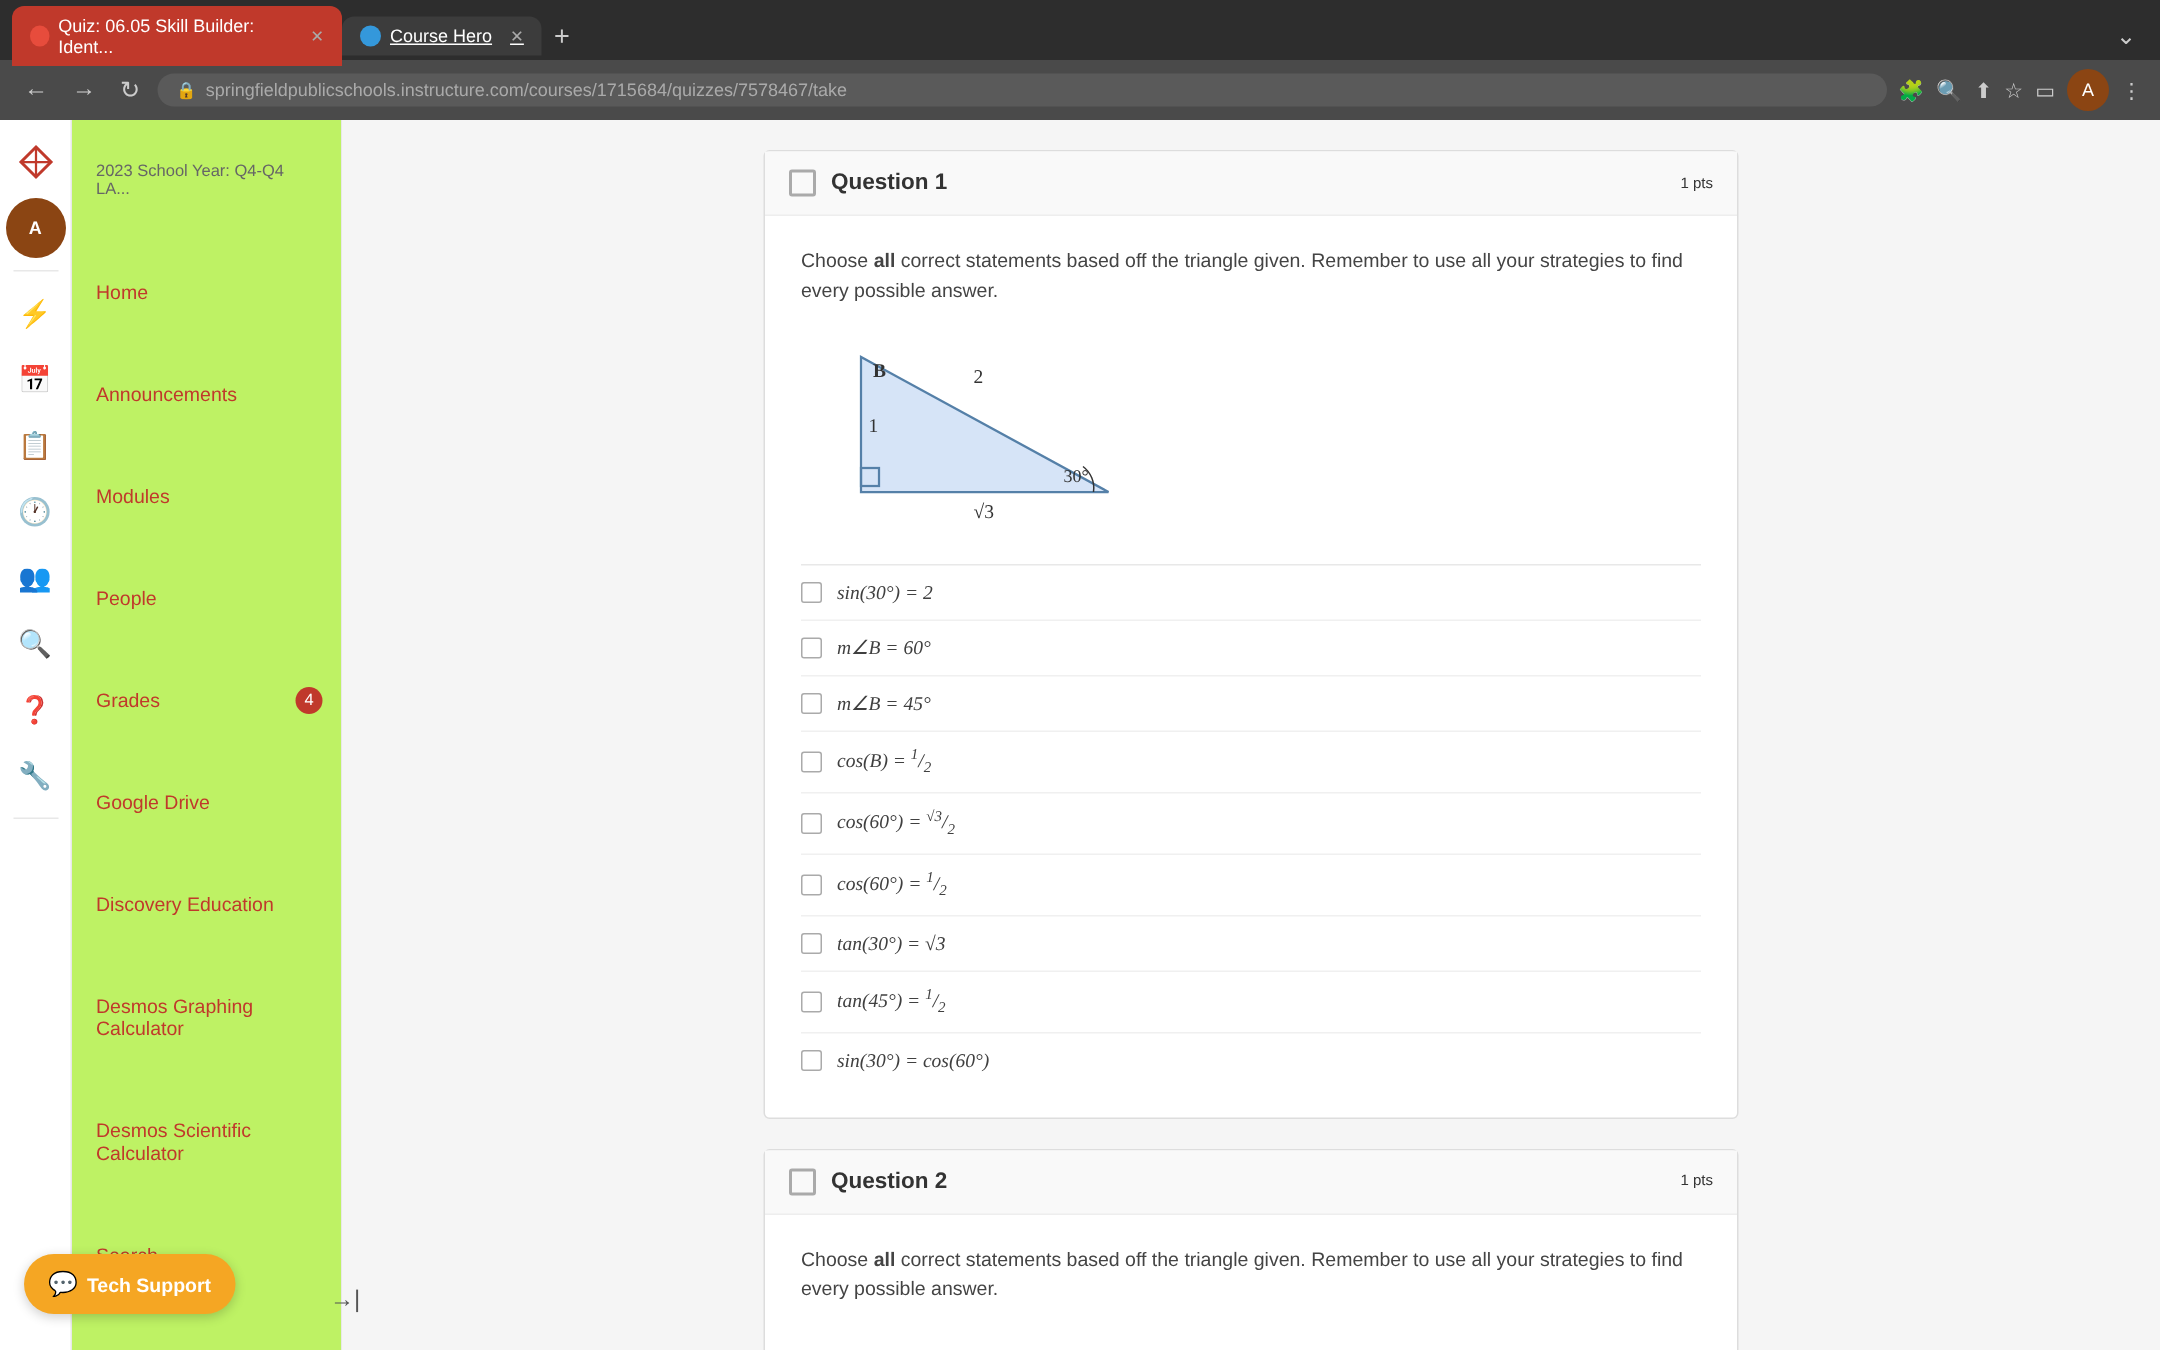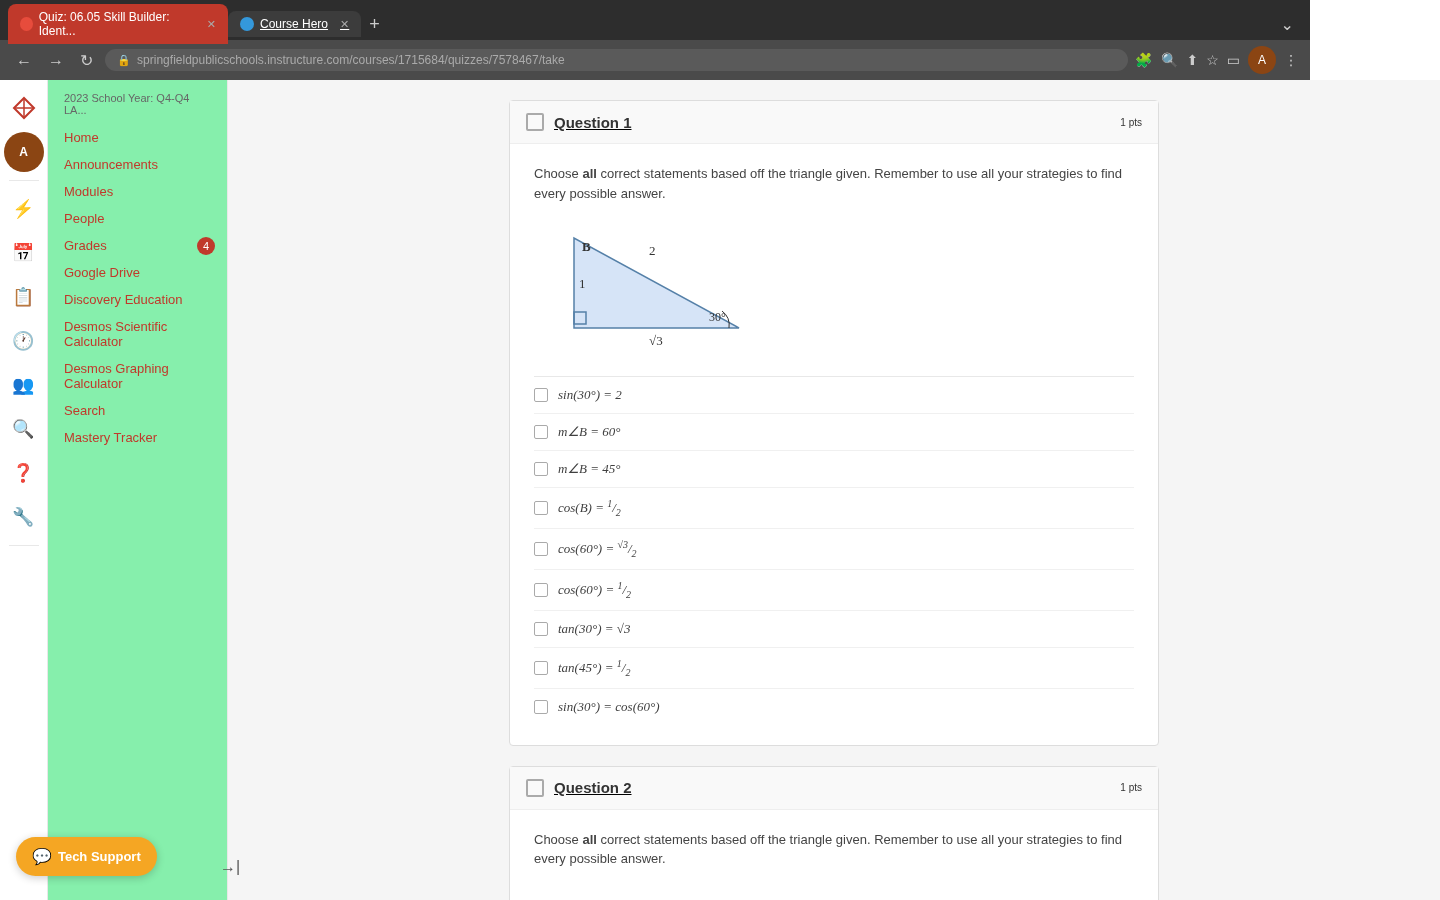--- a/index.html
+++ b/index.html
@@ -1,19 +1,19 @@
 <!DOCTYPE html>
 <html><head>
   <meta charset="utf-8">
   <style>
     * { margin: 0; padding: 0; box-sizing: border-box; }
     body { font-family: -apple-system, BlinkMacSystemFont, 'Segoe UI', sans-serif; font-size: 14px; background: #fff; }
 
     
-    .browser-chrome { background: #0ea5e9; width: 1310px; }
+    .browser-chrome { background: #0ea5e9; width: 1440px; }
     .tab-bar { display: flex; align-items: center; background: #2d2d2d; padding: 8px 8px 0; gap: 0; height: 40px; }
     .tab { display: flex; align-items: center; padding: 6px 12px; border-radius: 8px 8px 0 0; font-size: 12px; color: #ccc; background: #3c3c3c; max-width: 220px; gap: 6px; cursor: pointer; }
     .tab.active { background: #c0392b; color: #fff; }
     .tab.active2 { background: #3c3c3c; color: #fff; text-decoration: underline; }
     .tab-icon { width: 14px; height: 14px; border-radius: 50%; display: inline-block; }
     .tab-icon.canvas { background: #e74c3c; }
     .tab-icon.course { background: #3498db; }
     .tab-close { margin-left: 6px; color: #aaa; font-size: 11px; cursor: pointer; }
     .tab-new { background: none; border: none; color: #ccc; font-size: 18px; cursor: pointer; padding: 0 8px; }
 
@@ -30,33 +30,33 @@
     
     .app { display: flex; width: 1440px; height: 820px; }
 
     
     .icon-rail { width: 48px; background: #fff; border-right: 1px solid #e8e8e8; display: flex; flex-direction: column; align-items: center; padding-top: 8px; gap: 4px; }
     .rail-icon { width: 40px; height: 40px; display: flex; align-items: center; justify-content: center; border-radius: 6px; cursor: pointer; color: #666; font-size: 16px; }
     .rail-icon.avatar { border-radius: 50%; overflow: hidden; background: #8B4513; color: #fff; font-size: 12px; font-weight: bold; }
     .rail-separator { width: 30px; height: 1px; background: #e8e8e8; margin: 4px 0; }
 
     
-    .sidebar { width: 180px; background: #86efac; padding: 8px 0; border-right: 1px solid #e8e8e8; overflow-y: auto; }
+    .sidebar { width: 180px; background: #bef264; padding: 24px 0; border-right: 1px solid #e8e8e8; overflow-y: auto; }
     .sidebar-school-year { font-size: 11px; color: #666; padding: 4px 16px 8px; }
-    .sidebar-nav-item { display: block; padding: 6px 16px; color: #c0392b; font-size: 13px; cursor: pointer; text-decoration: none; position: relative; }
+    .sidebar-nav-item { display: block; padding: 6px 16px; color: #c0392b; font-size: 13px; cursor: pointer; text-decoration: none; position: relative; margin-top: 41px; }
     .sidebar-nav-item .badge { background: #c0392b; color: #fff; border-radius: 50%; width: 18px; height: 18px; font-size: 11px; display: inline-flex; align-items: center; justify-content: center; position: absolute; right: 12px; top: 50%; transform: translateY(-50%); }
 
     
     .main-content { flex: 1; overflow-y: auto; background: #f5f5f5; padding: 20px; }
     .main-inner { max-width: 650px; margin: 0 auto; }
 
     
     .question-card { background: #fff; border: 1px solid #ddd; border-radius: 4px; margin-bottom: 20px; }
     .question-header { display: flex; justify-content: space-between; align-items: center; padding: 12px 16px; border-bottom: 1px solid #eee; background: #f9f9f9; }
-    .question-header-left { display: flex; align-items: center; gap: 10px; text-decoration: underline; }
+    .question-header-left { display: flex; gap: 10px; }
     .question-checkbox { width: 18px; height: 18px; border: 2px solid #aaa; border-radius: 2px; cursor: pointer; display: flex; align-items: center; justify-content: center; }
     .question-title { font-weight: 600; font-size: 15px; color: #333; }
     .question-pts { font-size: 10px; color: #333; }
     .question-body { padding: 20px 24px; }
     .question-instruction { font-size: 13px; color: #444; margin-bottom: 20px; line-height: 1.5; }
     .question-instruction strong { font-weight: 700; }
 
     
     .triangle-container { margin: 10px 0 20px 20px; }
 
@@ -170,22 +170,22 @@
 
   <div class="sidebar">
     <div class="sidebar-school-year">2023 School Year: Q4-Q4 LA...</div>
     <a class="sidebar-nav-item">Home</a>
     <a class="sidebar-nav-item">Announcements</a>
     <a class="sidebar-nav-item">Modules</a>
     <a class="sidebar-nav-item">People</a>
     <a class="sidebar-nav-item">Grades <span class="badge">4</span></a>
     <a class="sidebar-nav-item">Google Drive</a>
     <a class="sidebar-nav-item">Discovery Education</a>
+    <a class="sidebar-nav-item">Desmos Graphing Calculator</a>
     <a class="sidebar-nav-item">Desmos Scientific Calculator</a>
-    <a class="sidebar-nav-item">Desmos Graphing Calculator</a>
     <a class="sidebar-nav-item">Search</a>
     <a class="sidebar-nav-item">Mastery Tracker</a>
   </div>
 
   <div class="main-content">
     <div class="main-inner">
 
       <div class="question-card">
         <div class="question-header">
           <div class="question-header-left">

